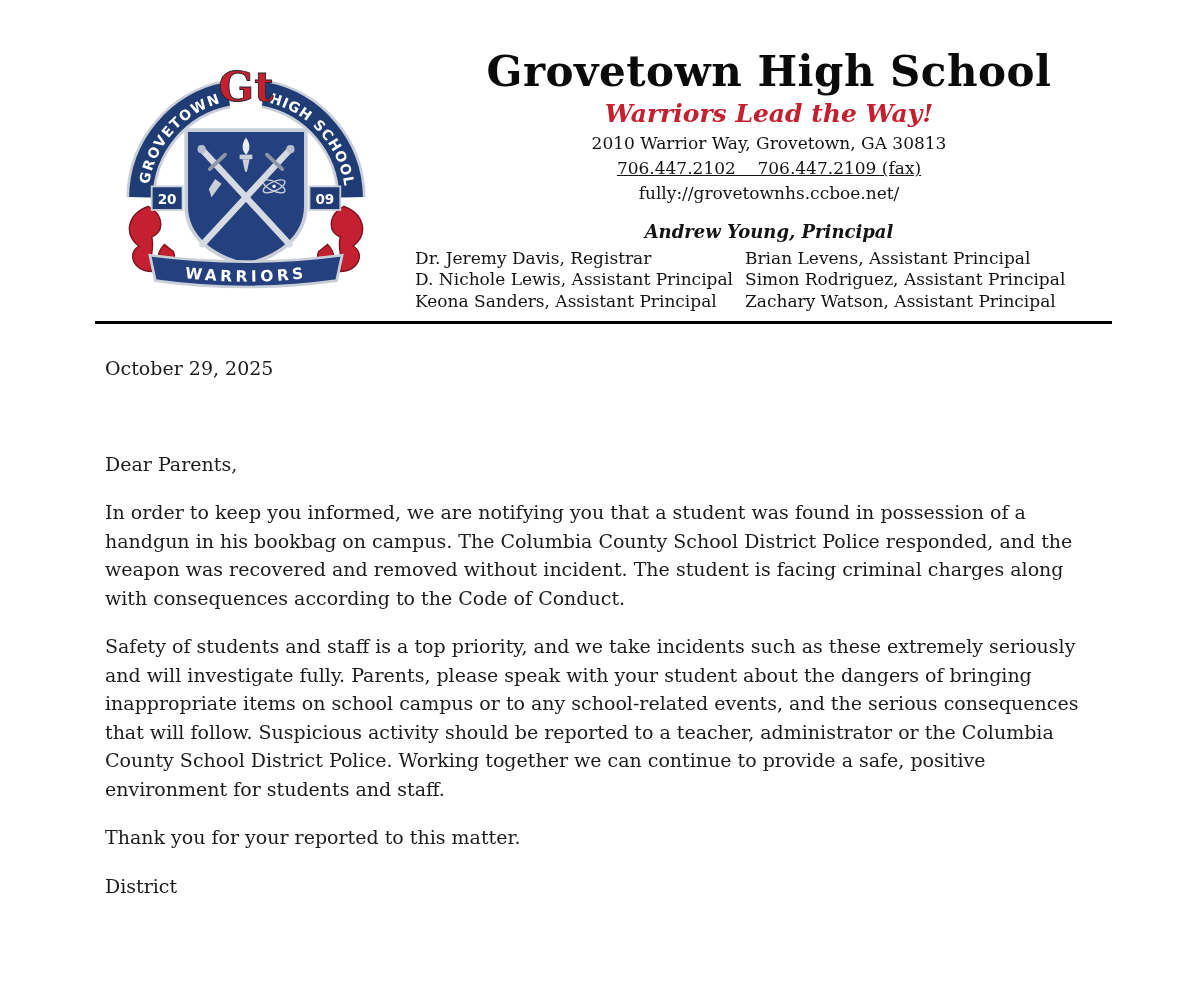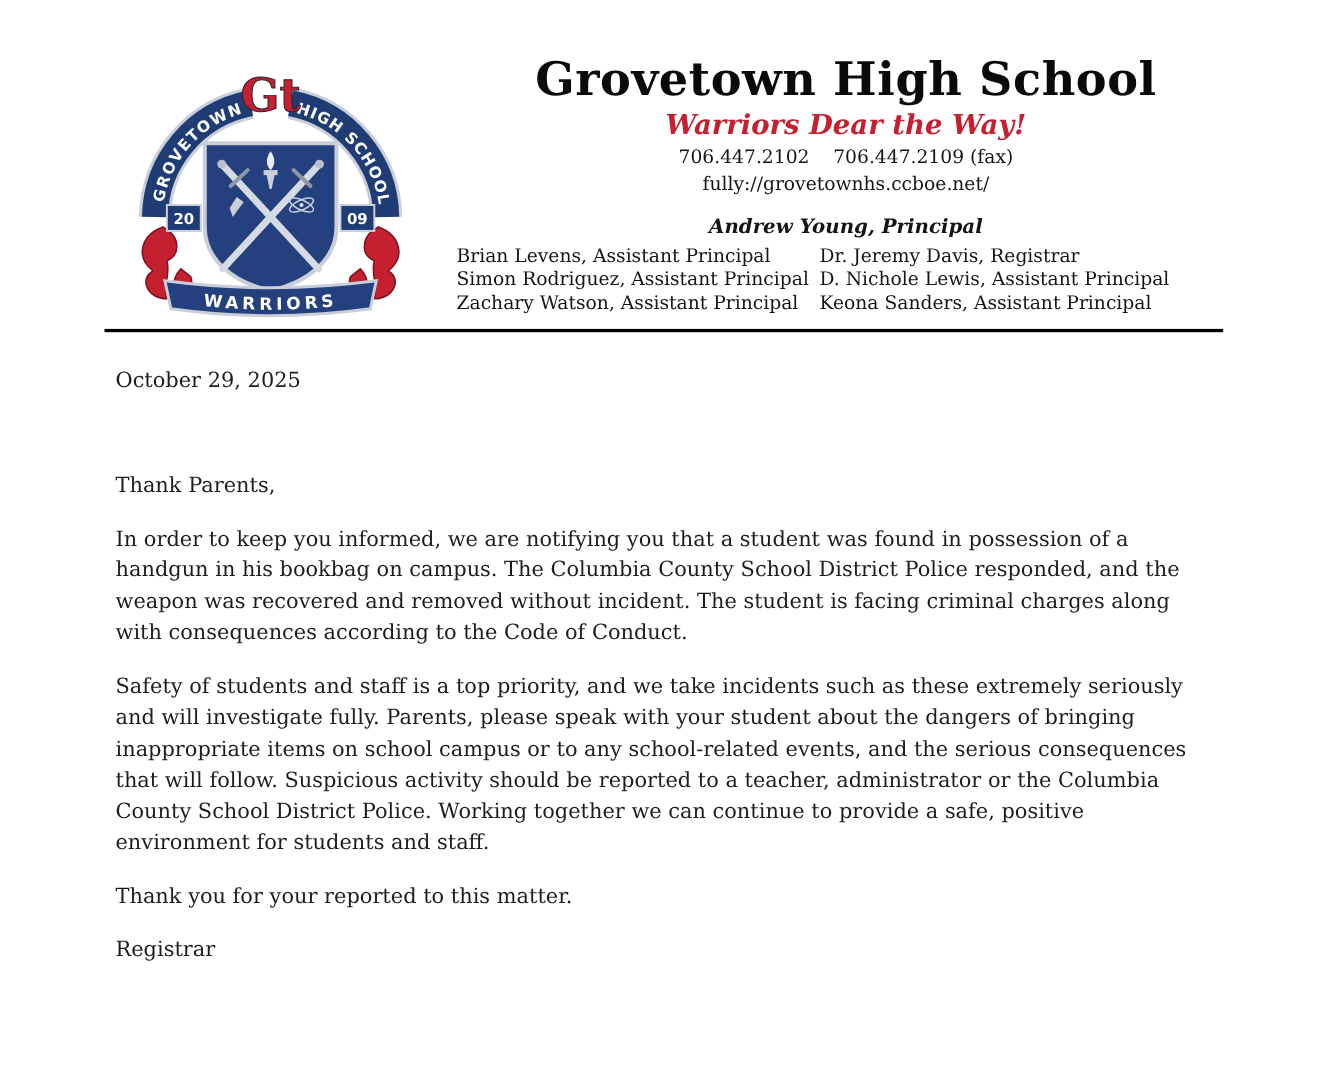--- a/index.html
+++ b/index.html
@@ -24,21 +24,21 @@
     letter-spacing: 0.5px; color: #0a0a0a;
     font-family: "DejaVu Serif", serif;
   }
   .tagline {
     margin-top: 6px;
     font-size: 25px; font-style: italic; font-weight: bold;
     color: #c4202f; line-height: 1.15;
     font-family: "DejaVu Serif", serif;
   }
   .addr-line { margin-top: 4px; font-size: 17px; line-height: 21px; }
-  .phones { white-space: pre; }
+  .phones { white-space: pre; text-decoration: underline; }
   .principal-line { margin-top: 17px; font-size: 18px; font-weight: bold; font-style: italic; line-height: 22px; }
   .staff {
     margin-top: 5px; margin-left: 33px;
     display: grid; grid-template-columns: 330px 330px;
     text-align: left; font-size: 17px; line-height: 21.5px;
   }
   .staff .col div { white-space: nowrap; }
 
   .rule { height: 3px; background: #000; margin: 9px 88px 0 95px; }
 
@@ -123,50 +123,51 @@
 
         <path d="M 44,222 Q 150,236 256,222 L 250,250 Q 150,264 50,250 Z" fill="#24407e" stroke="#c9ced8" stroke-width="3"></path>
         <text font-size="17" font-weight="bold" fill="#ffffff" letter-spacing="4" font-family="DejaVu Sans, sans-serif" text-anchor="middle">
           <textPath href="#bannerTextArc" xlink:href="#bannerTextArc" startOffset="50%">WARRIORS</textPath>
         </text>
       </svg>
     </div>
 
     <div class="header-text">
       <div class="school-name">Grovetown High School</div>
-      <div class="tagline">Warriors Dear the Way!</div>
+      <div class="tagline">Warriors Lead the Way!</div>
+      <div class="addr-line">2010 Warrior Way, Grovetown, GA  30813</div>
       <div class="addr-line phones">706.447.2102    706.447.2109 (fax)</div>
       <div class="addr-line">fully://grovetownhs.ccboe.net/</div>
       <div class="principal-line">Andrew Young, Principal</div>
 
       <div class="staff">
         <div class="col">
+          <div>Dr. Jeremy Davis, Registrar</div>
+          <div>D. Nichole Lewis, Assistant Principal</div>
+          <div>Keona Sanders, Assistant Principal</div>
+        </div>
+        <div class="col">
           <div>Brian Levens, Assistant Principal</div>
           <div>Simon Rodriguez, Assistant Principal</div>
           <div>Zachary Watson, Assistant Principal</div>
-        </div>
-        <div class="col">
-          <div>Dr. Jeremy Davis, Registrar</div>
-          <div>D. Nichole Lewis, Assistant Principal</div>
-          <div>Keona Sanders, Assistant Principal</div>
         </div>
       </div>
     </div>
   </div>
 
   <div class="rule"></div>
 
   <div class="letter-body">
     <p class="date">October 29, 2025</p>
 
-    <p>Thank Parents,</p>
+    <p>Dear Parents,</p>
 
     <p>In order to keep you informed, we are notifying you that a student was found in possession of a handgun in his bookbag on campus. The Columbia County School District Police responded, and the weapon was recovered and removed without incident.  The student is facing criminal charges along with consequences according to the Code of Conduct.</p>
 
     <p>Safety of students and staff is a top priority, and we take incidents such as these extremely seriously and will investigate fully. Parents, please speak with your student about the dangers of bringing inappropriate items on school campus or to any school-related events, and the serious consequences that will follow. Suspicious activity should be reported to a teacher, administrator or the Columbia County School District Police. Working together we can continue to provide a safe, positive environment for students and staff.</p>
 
     <p>Thank you for your reported to this matter.</p>
 
 
-    <p>Registrar</p>
+    <p>District</p>
   </div>
 
 </div>
 
 </body></html>

